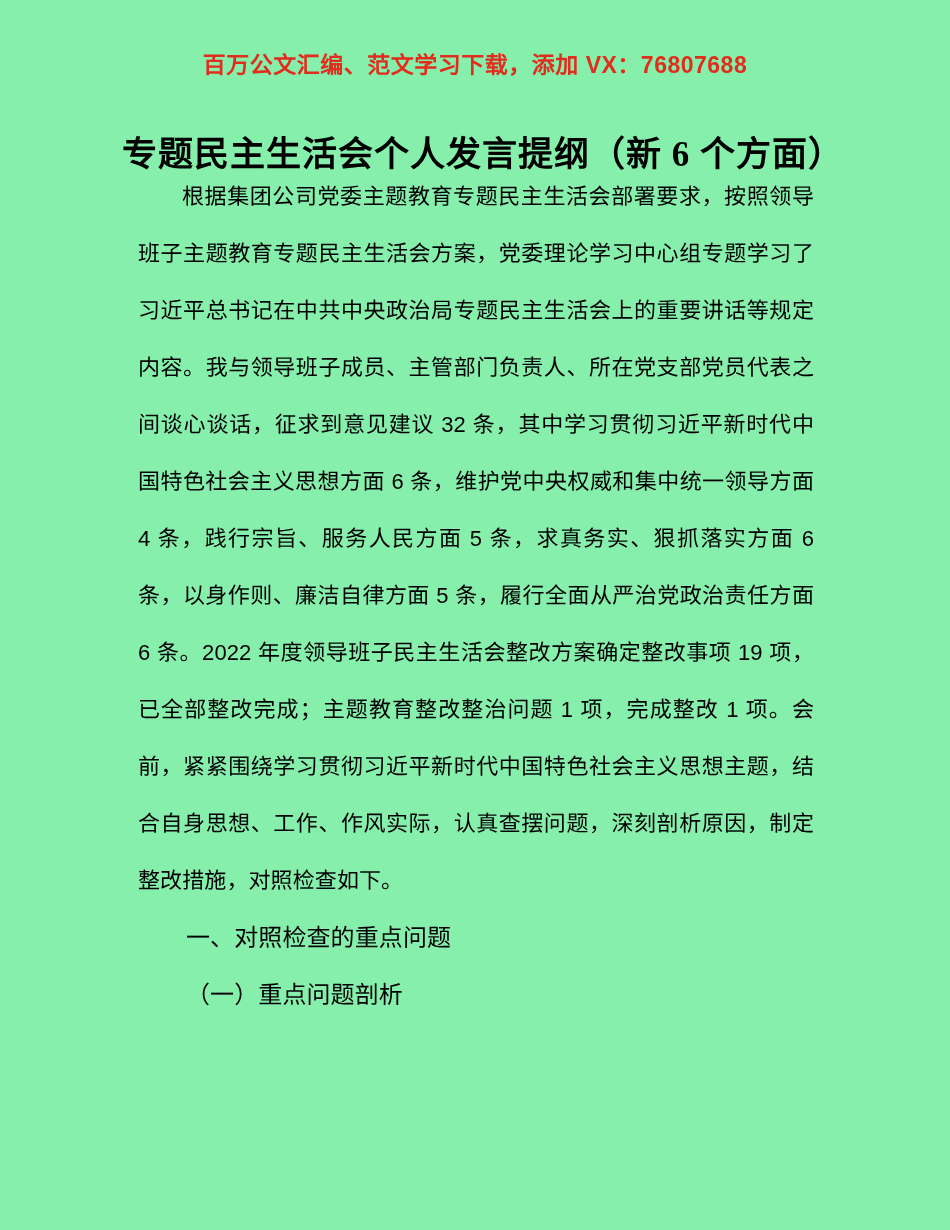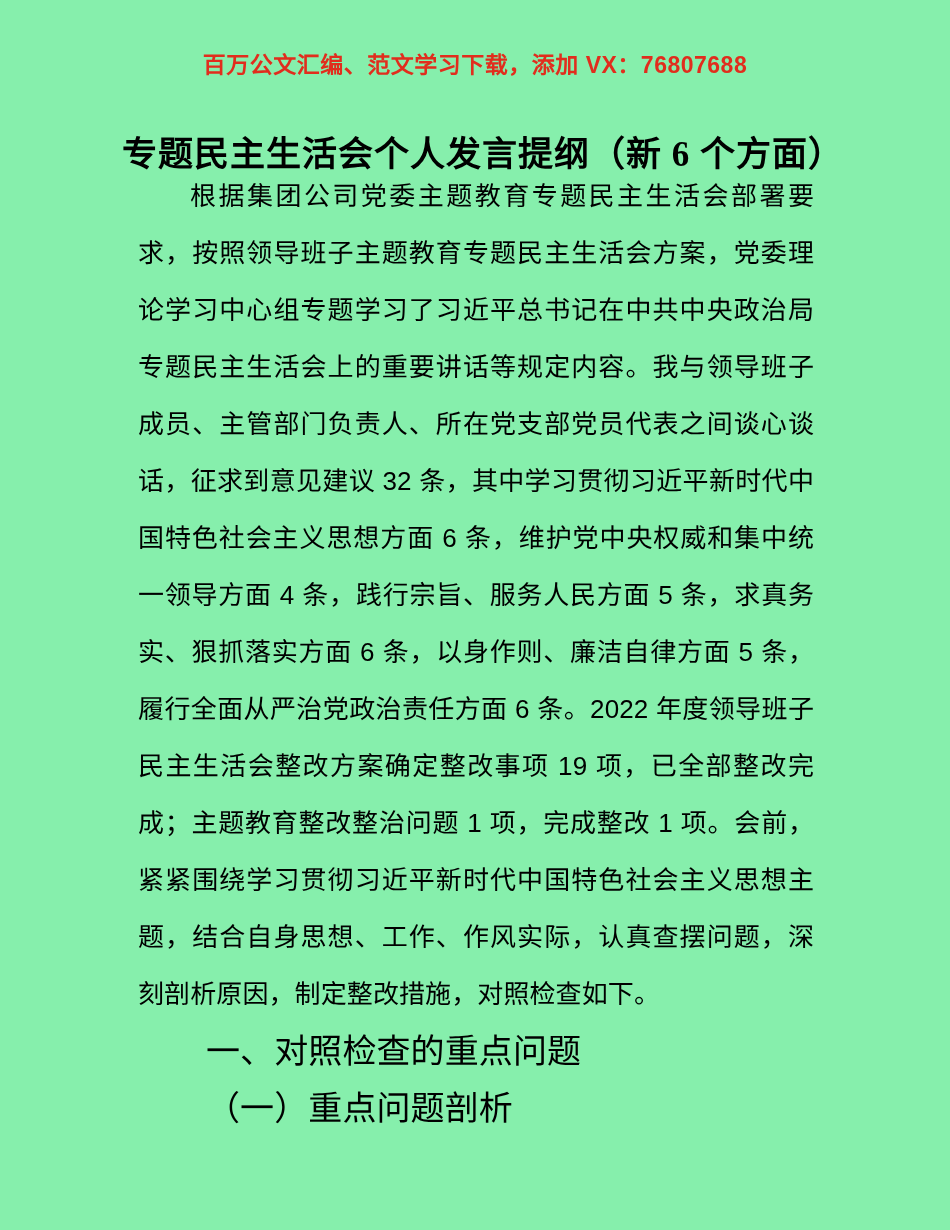--- a/index.html
+++ b/index.html
@@ -61,38 +61,38 @@
   
   .content {
     position: absolute;
     top: 168px;
     left: 138px;
     width: 676px;
   }
 
   .para {
     margin: 0;
-    font-size: 26px;
+    font-size: 22px;
     line-height: 57px;
     text-align: justify;
     text-justify: inter-ideograph;
     text-align-last: left;
     letter-spacing: 0.1px;
     color: #000000;
     font-family: "Liberation Sans", "DejaVu Sans", sans-serif;
   }
 
   .para.indent {
     text-indent: 2em;
   }
 
   .heading-1,
   .heading-2 {
     margin: 0;
-    font-size: 34px;
+    font-size: 24px;
     line-height: 57px;
     text-indent: 2em;
     font-weight: 400;
     letter-spacing: 0.1px;
     color: #000000;
     font-family: "Liberation Sans", "DejaVu Sans", sans-serif;
     white-space: nowrap;
   }
 </style>
 </head>

